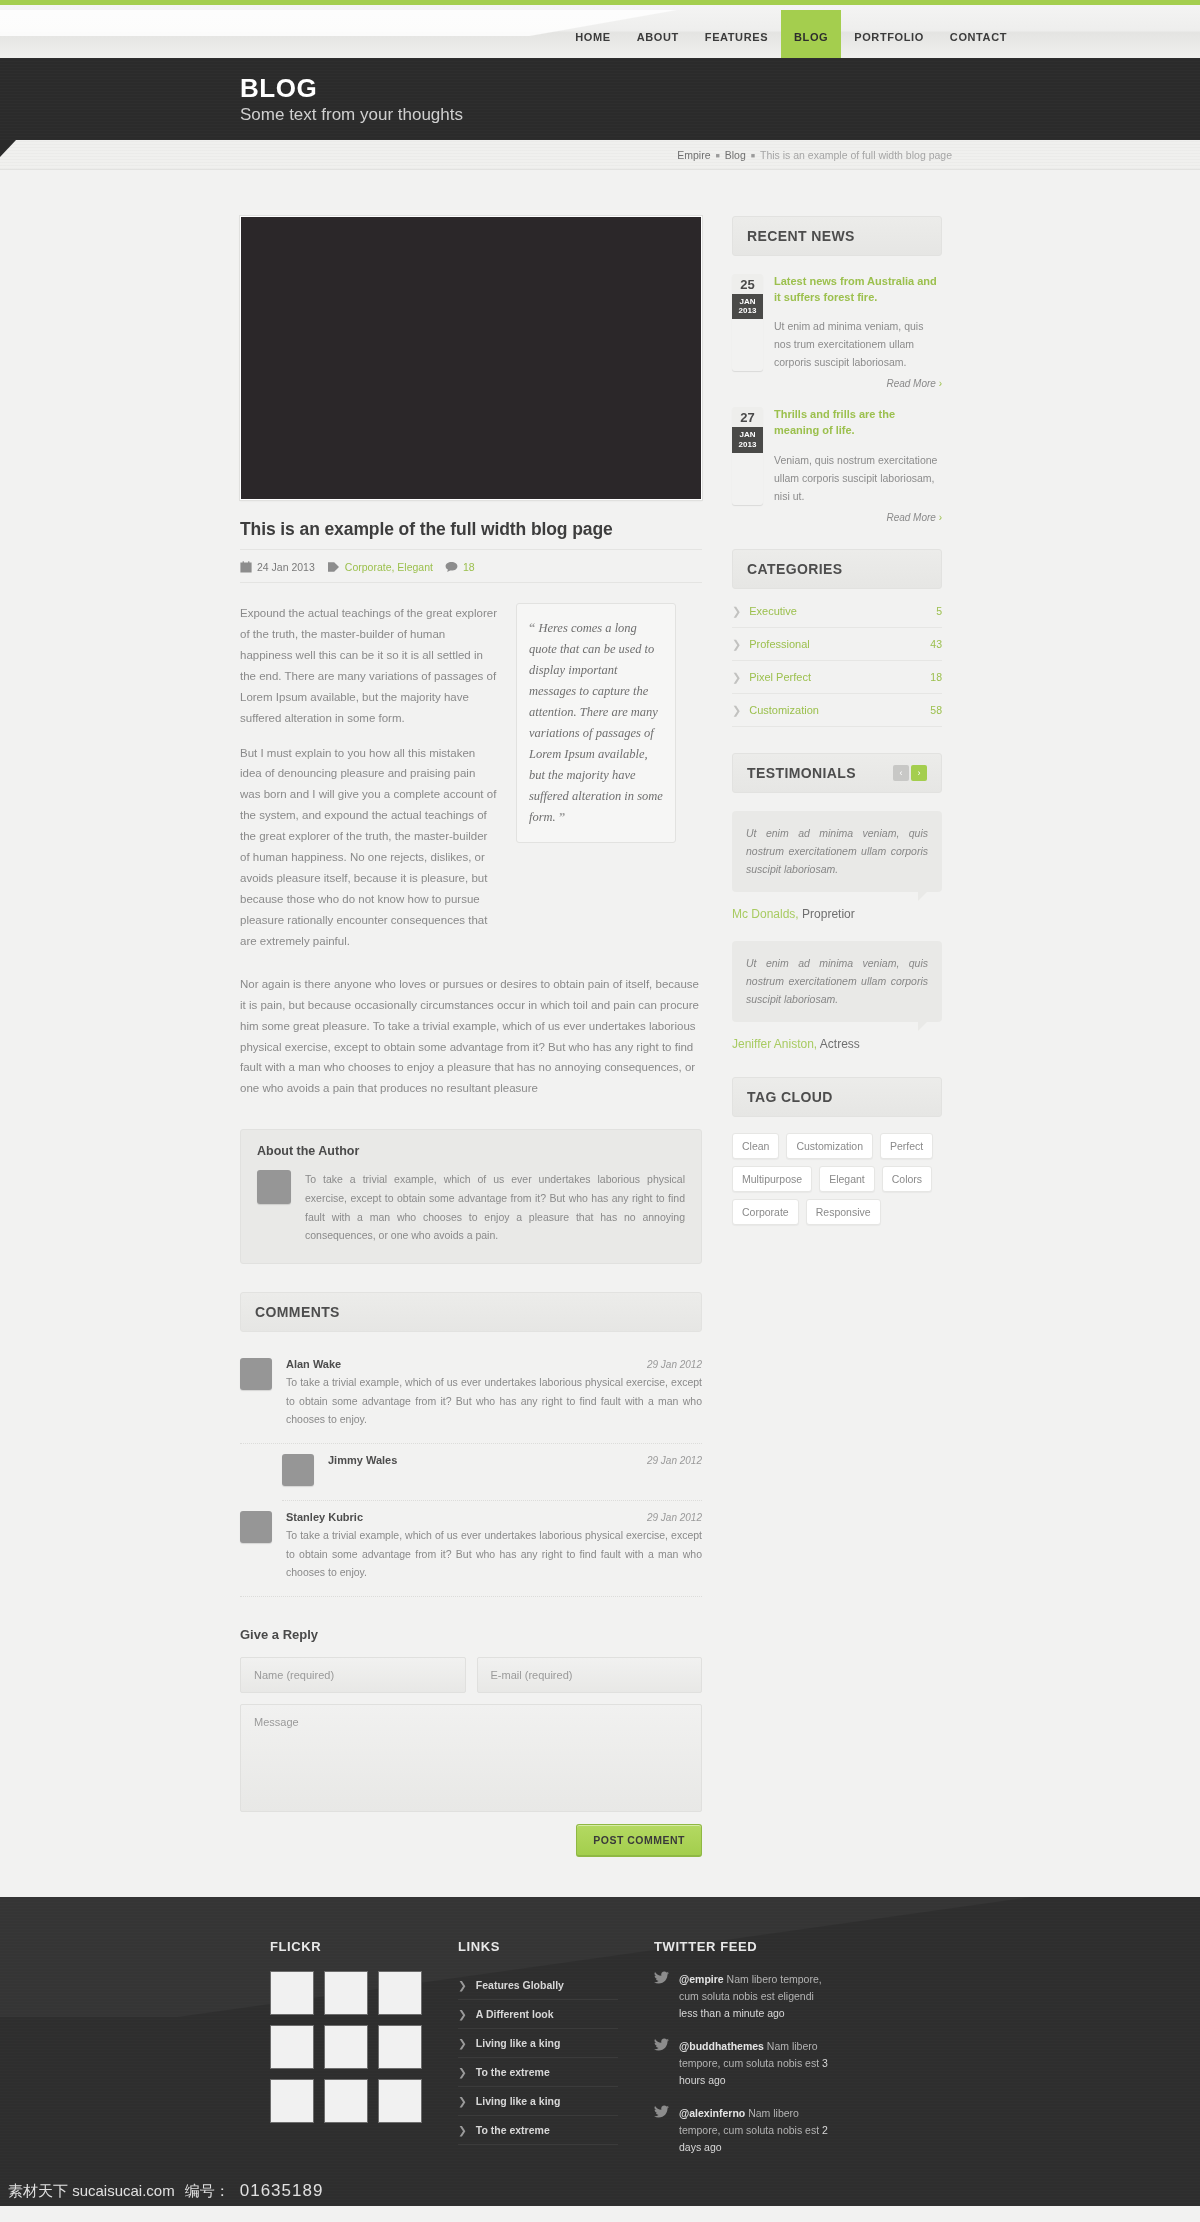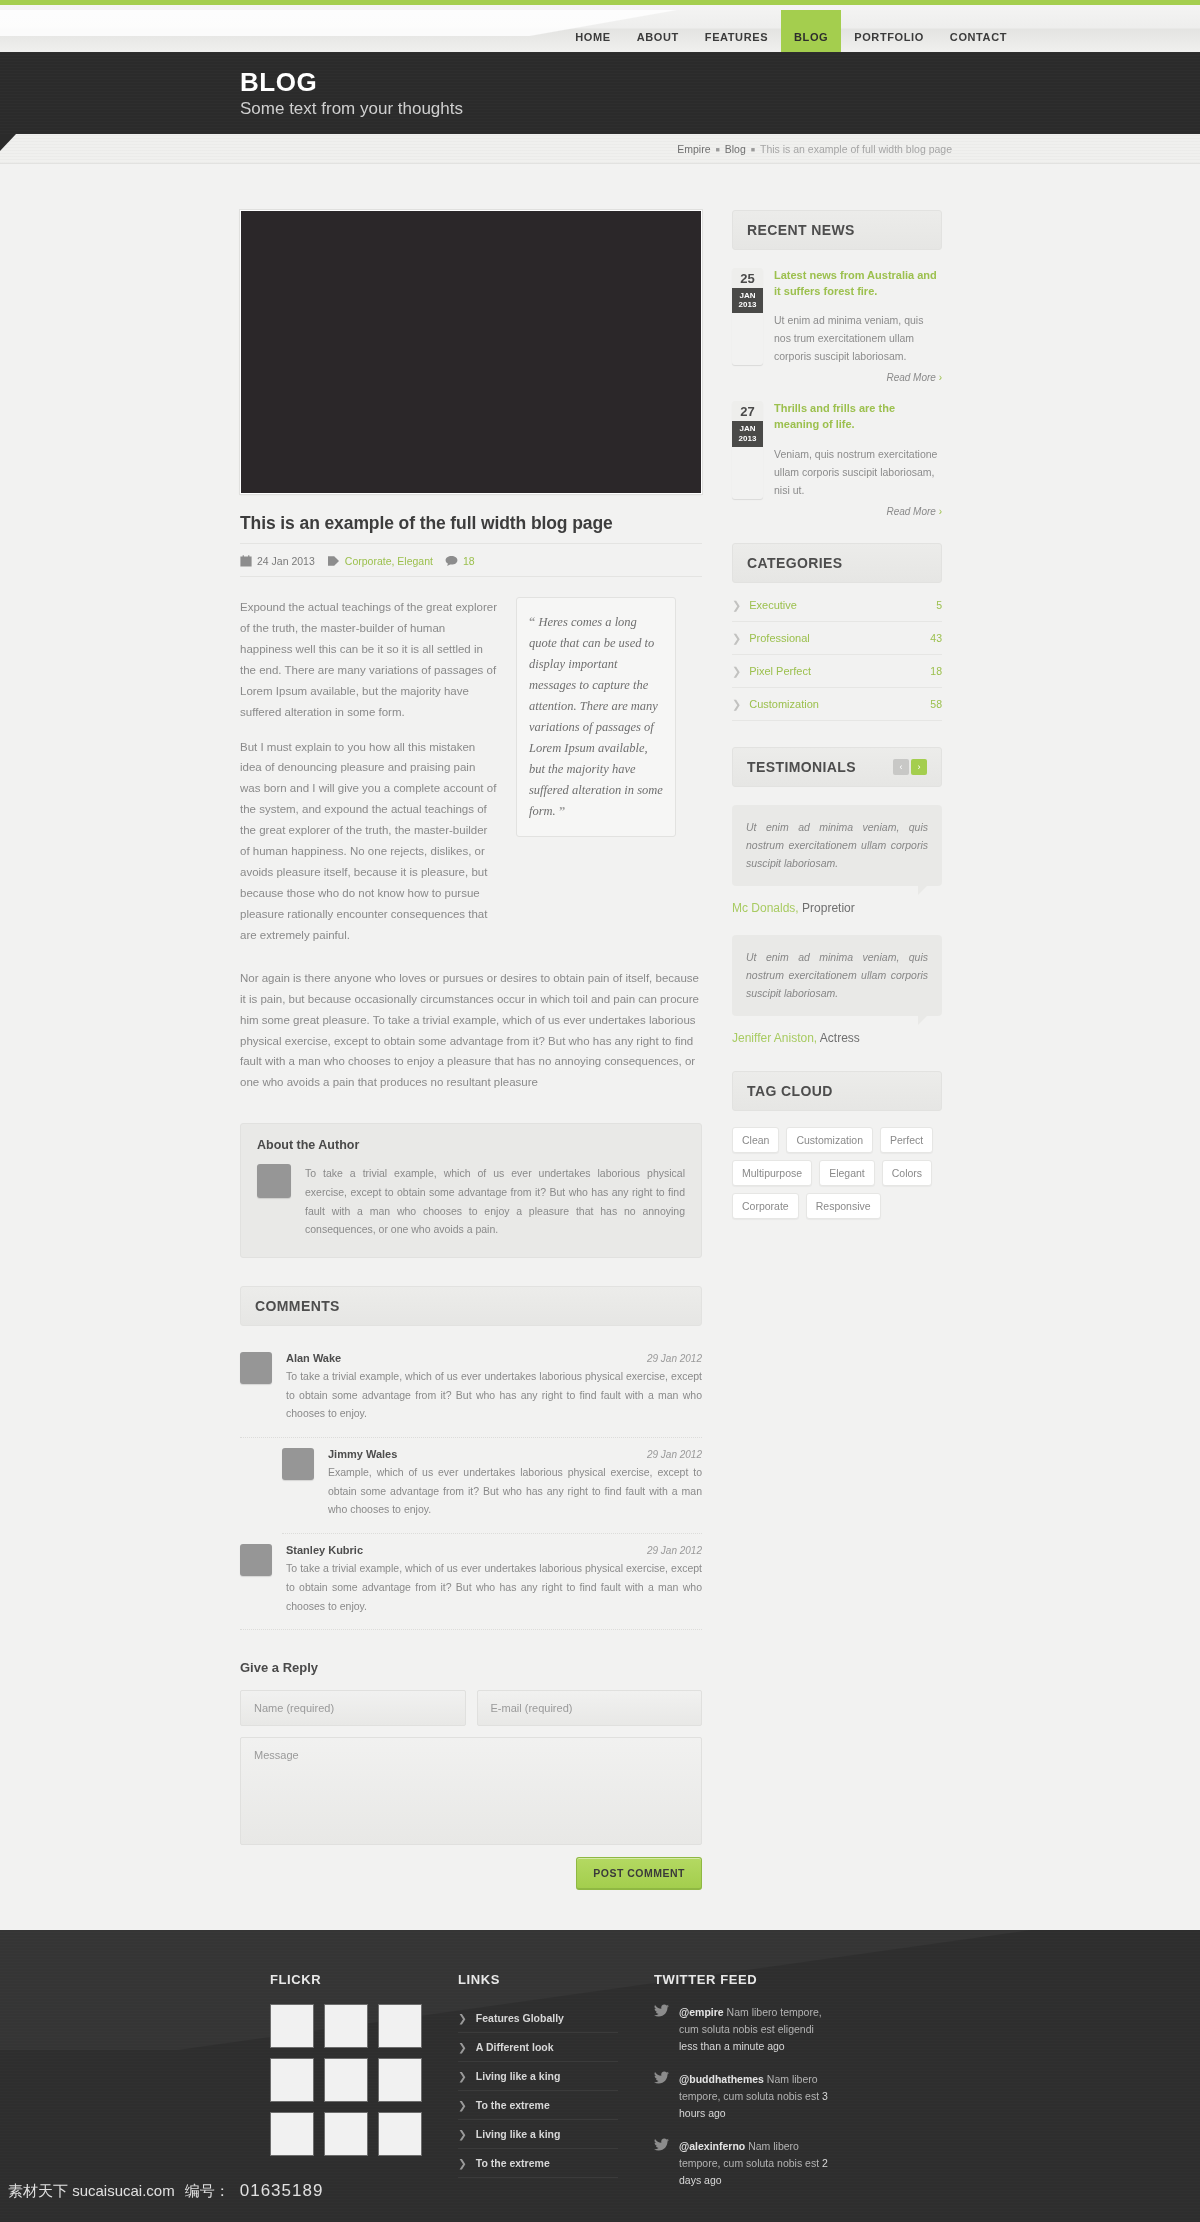--- a/index.html
+++ b/index.html
@@ -9,21 +9,21 @@
     background: #f2f2f1;
     color: #7a7a7a;
     font-size: 13px;
     -webkit-font-smoothing: antialiased;
   }
   .wrap { width: 1200px; margin: 0 auto; position: relative; }
   .inner { width: 720px; margin: 0 auto; position: relative; }
 
   
   .topbar {
-    height: 52px;
+    height: 58px;
     background: linear-gradient(to bottom, #f4f4f3 0%, #eeeeed 48%, #e4e4e2 52%, #f0f0ee 100%);
     border-top: 5px solid #a4ce4e;
     position: relative;
     overflow: hidden;
   }
   .topbar:after{
     content:"";position:absolute;left:0;top:5px;width:1200px;height:26px;
     background:linear-gradient(170deg, rgba(255,255,255,.85) 0%, rgba(255,255,255,.85) 50%, rgba(255,255,255,0) 50.5%);
     pointer-events:none;
   }
@@ -361,21 +361,20 @@
       <div class="ctext">To take a trivial example, which of us ever undertakes laborious physical exercise, except to obtain some advantage from it? But who has any right to find fault with a man who chooses to enjoy.</div>
     </div>
   </div>
   <div class="citem nested">
     <div class="av"></div>
     <div class="cbody">
       <div class="chead">
         <span class="cname">Jimmy Wales</span>
         <span class="cdate">29 Jan 2012</span>
       </div>
-      <div class="ctext">Example, which of us ever undertakes laborious physical exercise, except to obtain some advantage from it? But who has any right to find fault with a man who chooses to enjoy.</div>
     </div>
   </div>
   <div class="citem ">
     <div class="av"></div>
     <div class="cbody">
       <div class="chead">
         <span class="cname">Stanley Kubric</span>
         <span class="cdate">29 Jan 2012</span>
       </div>
       <div class="ctext">To take a trivial example, which of us ever undertakes laborious physical exercise, except to obtain some advantage from it? But who has any right to find fault with a man who chooses to enjoy.</div>

